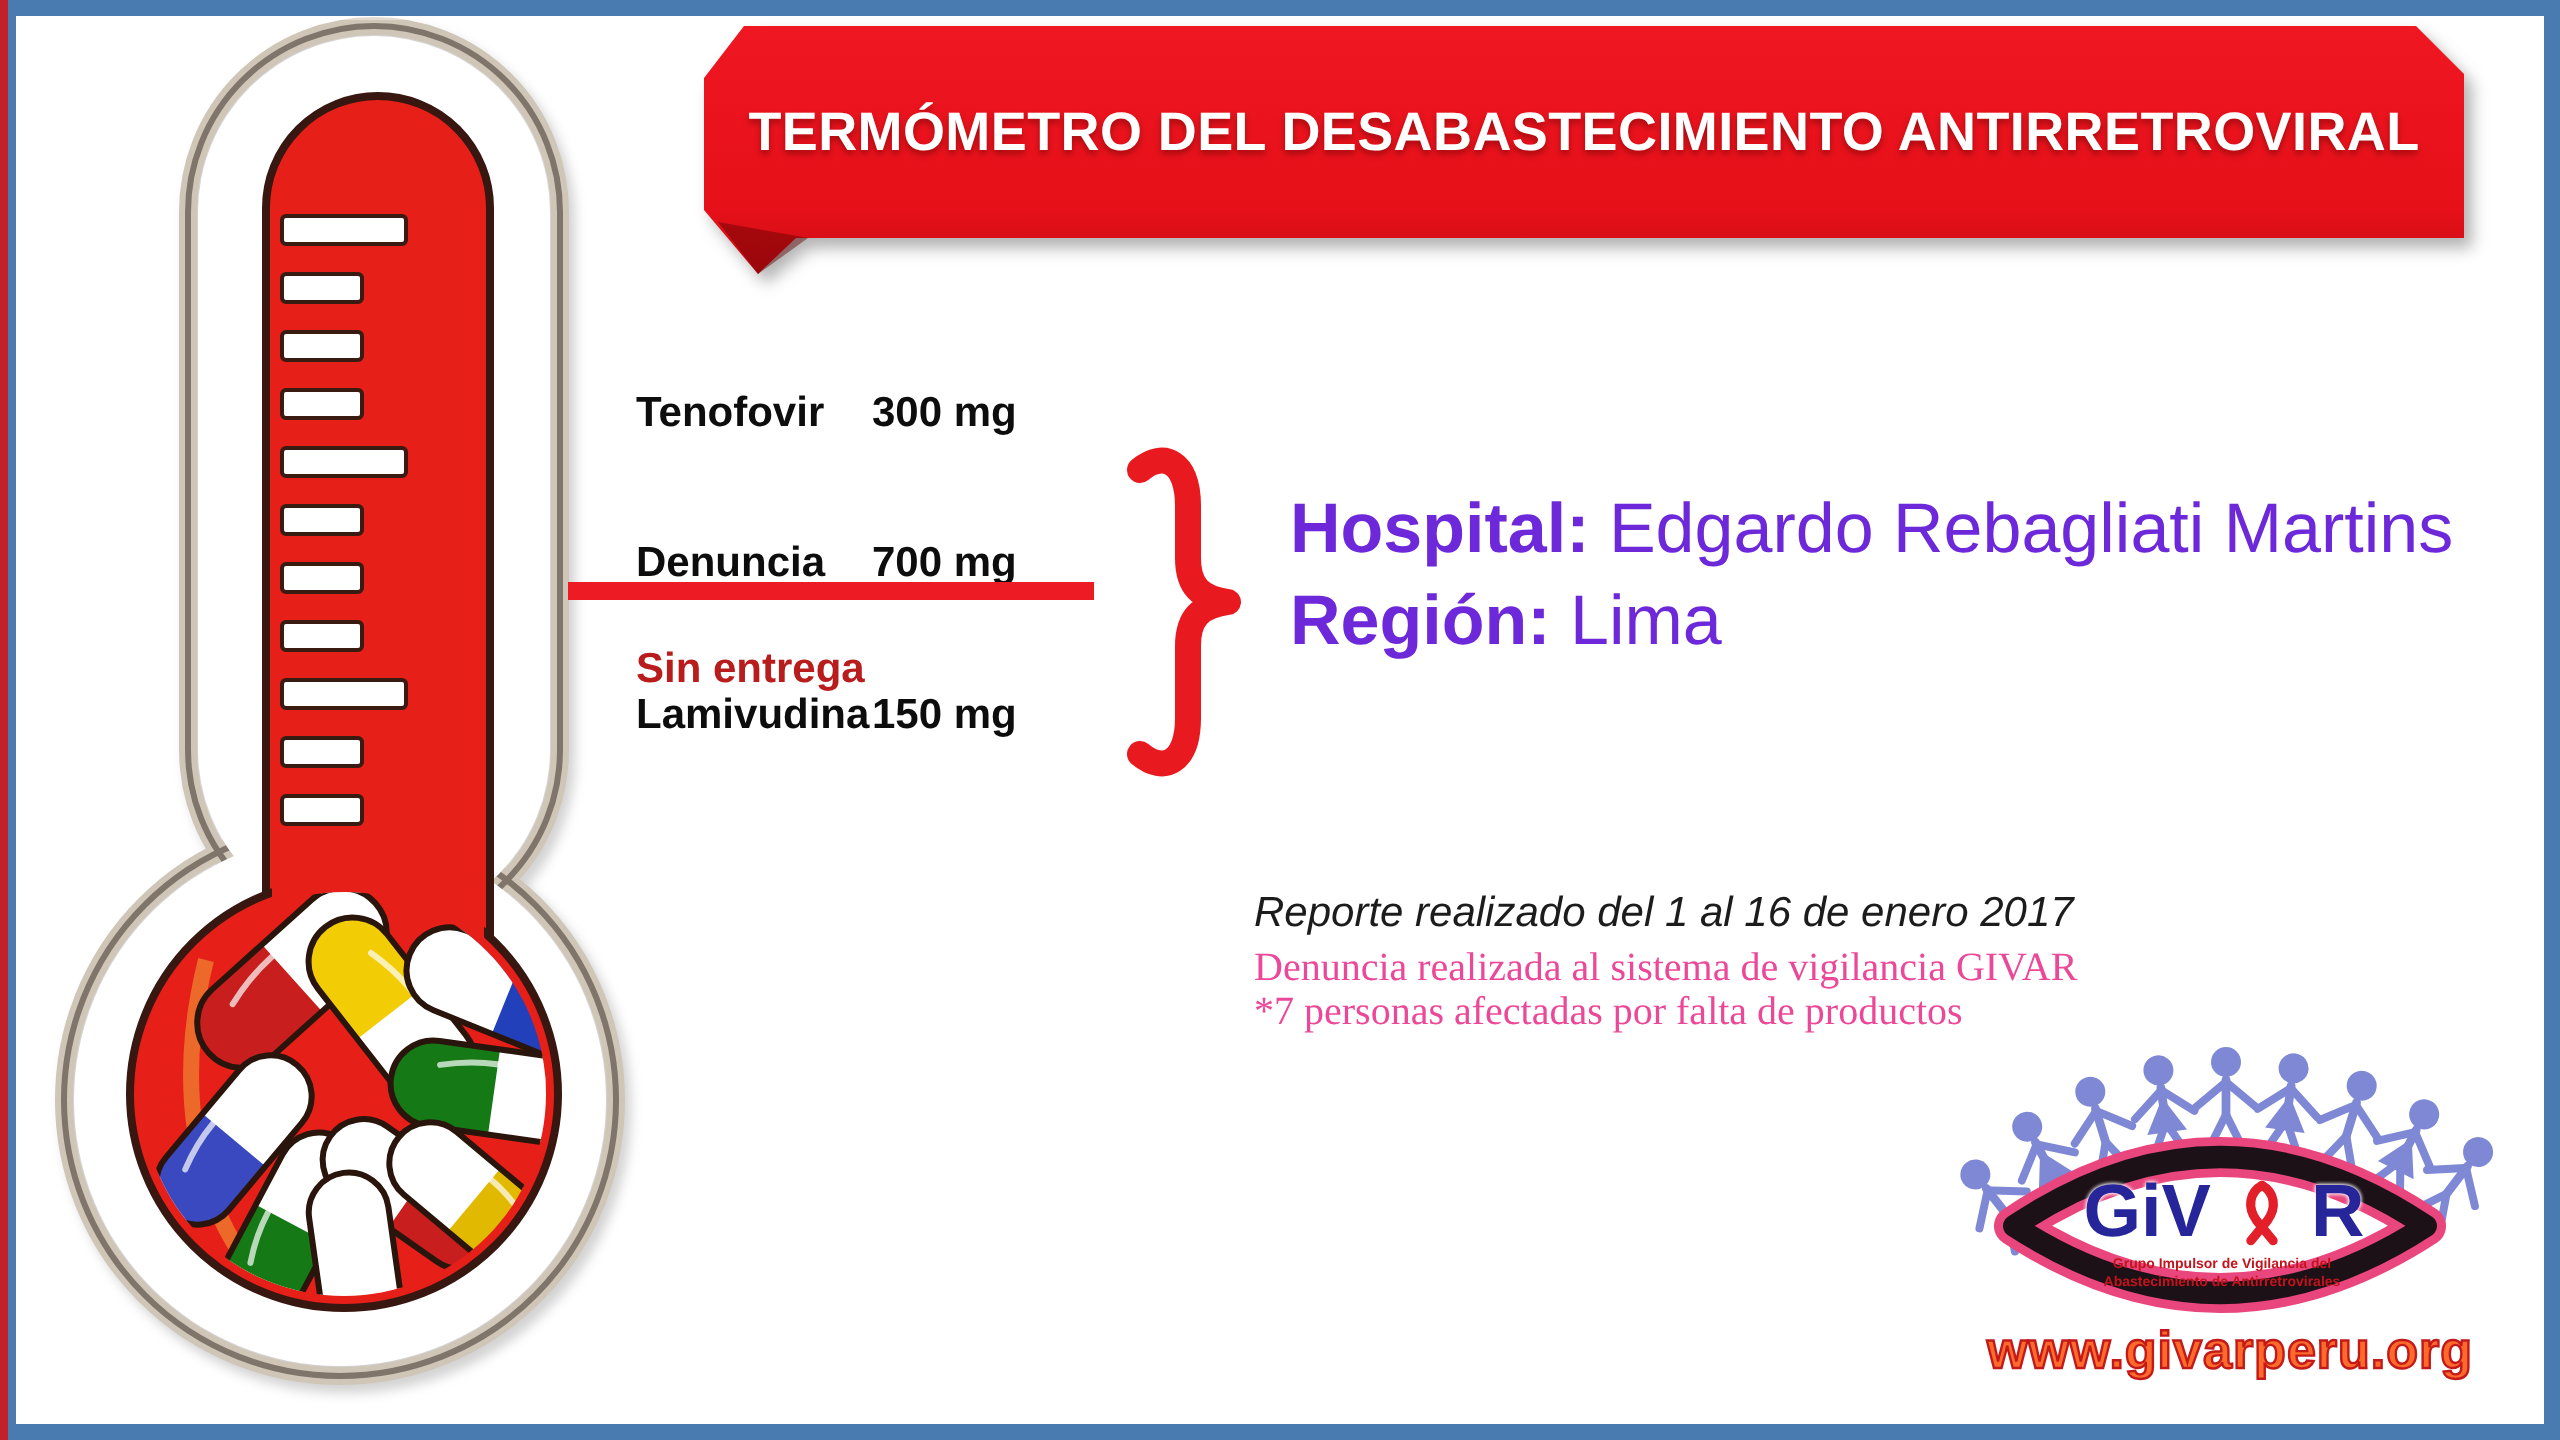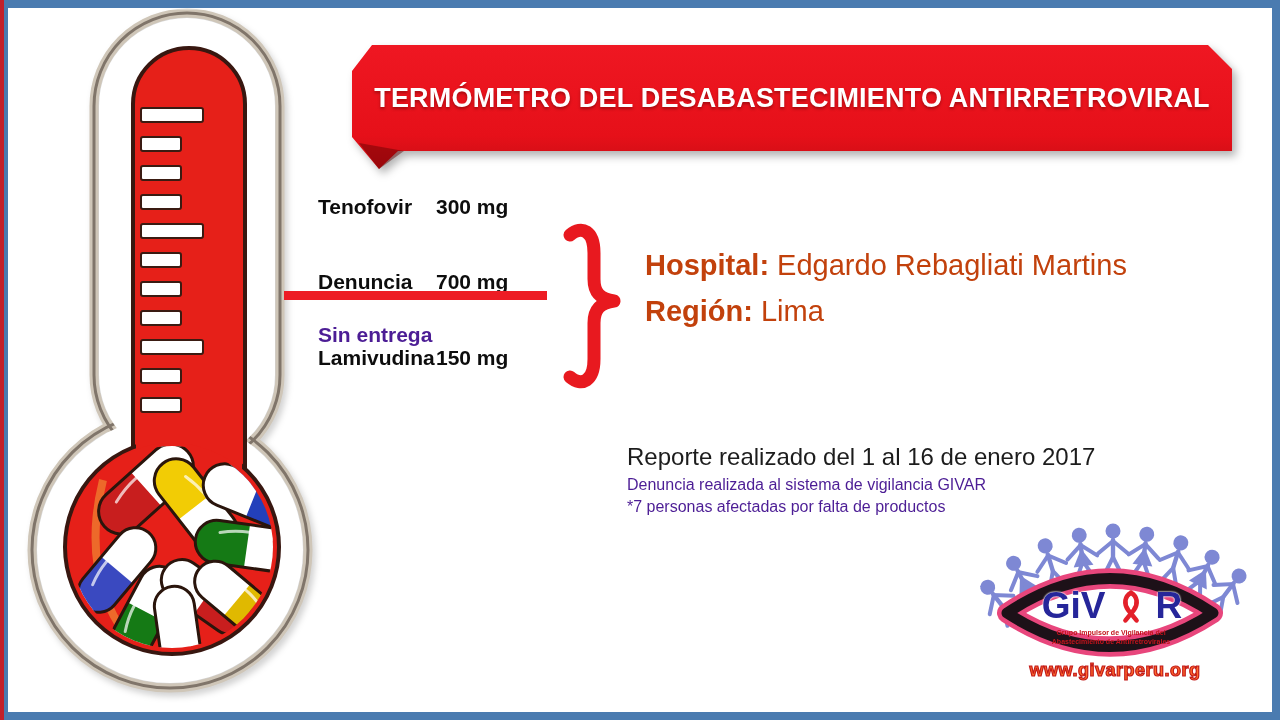--- a/index.html
+++ b/index.html
@@ -15,60 +15,60 @@
   }
   .frame-red {
     position:absolute; left:0; top:0; width:4px; height:720px;
     background:#c2202a; z-index:41; pointer-events:none;
   }
   
   .therm-svg { position:absolute; left:0; top:0; width:340px; height:720px;
     filter:drop-shadow(3px 4px 3px rgba(0,0,0,.18)); }
   
   .banner-wrap { position:absolute; left:352px; top:13px; width:880px; height:126px;
-    filter:drop-shadow(4px 5px 4px rgba(0,0,0,.3));margin-top:32px; }
+    filter:drop-shadow(4px 5px 4px rgba(0,0,0,.3)); }
   .banner { position:absolute; inset:0;
     background:linear-gradient(180deg,#ef1722 0%, #e61019 72%, #c80d14 100%);
     clip-path:polygon(20px 0px, 856px 0px, 880px 24px, 880px 106px, 46px 106px, 27px 124px, 0px 92px, 0px 26px); }
   .banner-flap { position:absolute; inset:0; background:rgba(95,0,0,.45);
     clip-path:polygon(52px 106px, 27px 124px, 7px 98px); }
   .banner-title { position:absolute; left:0; right:0; top:0; height:106px;
     display:flex; align-items:center; justify-content:center;
     color:#ffffff; font-size:27px; font-weight:bold; letter-spacing:.2px;
     text-shadow:0 2px 3px rgba(80,0,0,.45); white-space:nowrap; }
   
   .drug-list { position:absolute; left:318px; top:146px; }
   .drug-row { display:flex; font-size:21px; font-weight:bold; color:#0d0d0d;
     line-height:29.4px; white-space:nowrap;margin-top:46px; }
   .drug-name { width:118px; }
   .separator { position:absolute; left:284px; top:291px; width:263px; height:9px;
     background:#ed1c24; }
   .sin-entrega { position:absolute; left:318px; top:323px; font-size:21px;
-    font-weight:bold; color:#4c1d95; }
+    font-weight:bold; color:#b91c1c; }
   
   .brace-svg { position:absolute; left:552px; top:213px; width:80px; height:190px; }
   .case-info { position:absolute; left:645px; top:242px; }
-  .case-row { font-size:29px; line-height:46px; color:#c2410c; white-space:nowrap; }
+  .case-row { font-size:35px; line-height:46px; color:#6d28d9; white-space:nowrap; }
   .case-label { font-weight:bold; }
   
   .report { position:absolute; left:627px; top:443px; color:#1c1c1c; }
-  .report-line1 { font-size:24px; line-height:27px; margin-bottom:4px; }
-  .report-line2, .report-line3 { font-size:16px; line-height:21.5px; color:#4c1d95; }
+  .report-line1 { font-size:21px; line-height:27px; margin-bottom:4px;font-style:italic; }
+  .report-line2, .report-line3 { font-size:20px; line-height:21.5px; color:#ec4899;font-family:Liberation Serif, serif; }
   
   .logo-svg { position:absolute; left:955px; top:520px; width:310px; height:185px; }
   .givar-text { position:absolute; left:1032px; top:584px; width:160px; height:44px;
     display:flex; align-items:center; justify-content:center; gap:14px;
     font-size:37px; font-weight:bold; color:#26269a;
     text-shadow:0 0 2px #ffffff, 0 0 2px #ffffff; white-space:nowrap; }
   .ribbon-svg { width:24px; height:37px; margin:0 -1px; }
   .givar-caption { position:absolute; left:1026px; top:629px; width:170px;
     text-align:center; font-size:7px; font-weight:bold; color:#c3141c;
     line-height:8.5px; }
   .website { position:absolute; left:980px; top:660px; width:270px; text-align:center;
-    font-size:18px; font-weight:bold; color:#ff6a2a; letter-spacing:.5px;
+    font-size:26px; font-weight:bold; color:#ff6a2a; letter-spacing:.5px;
     -webkit-text-stroke:1.2px #c21a1a; text-shadow:0 1px 0 rgba(255,255,255,.6);
     white-space:nowrap; }
 </style>
 </head>
 <body>
 
 <div class="stage">
 
   <svg class="therm-svg" viewBox="0 0 340 720">
 

